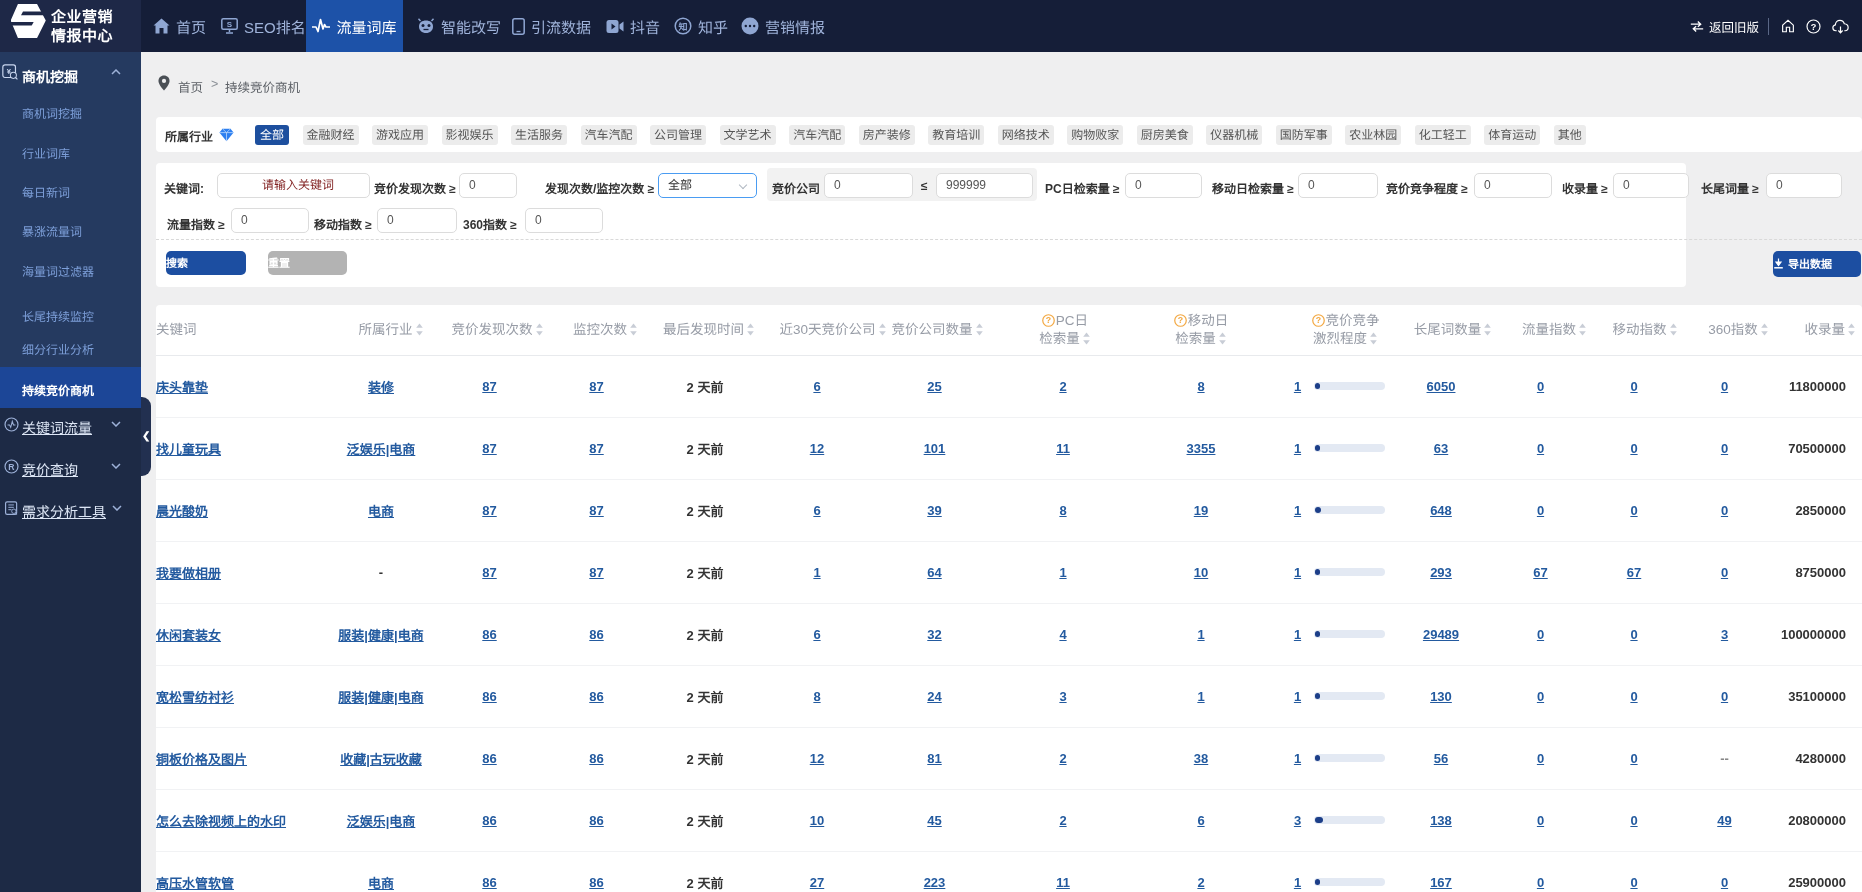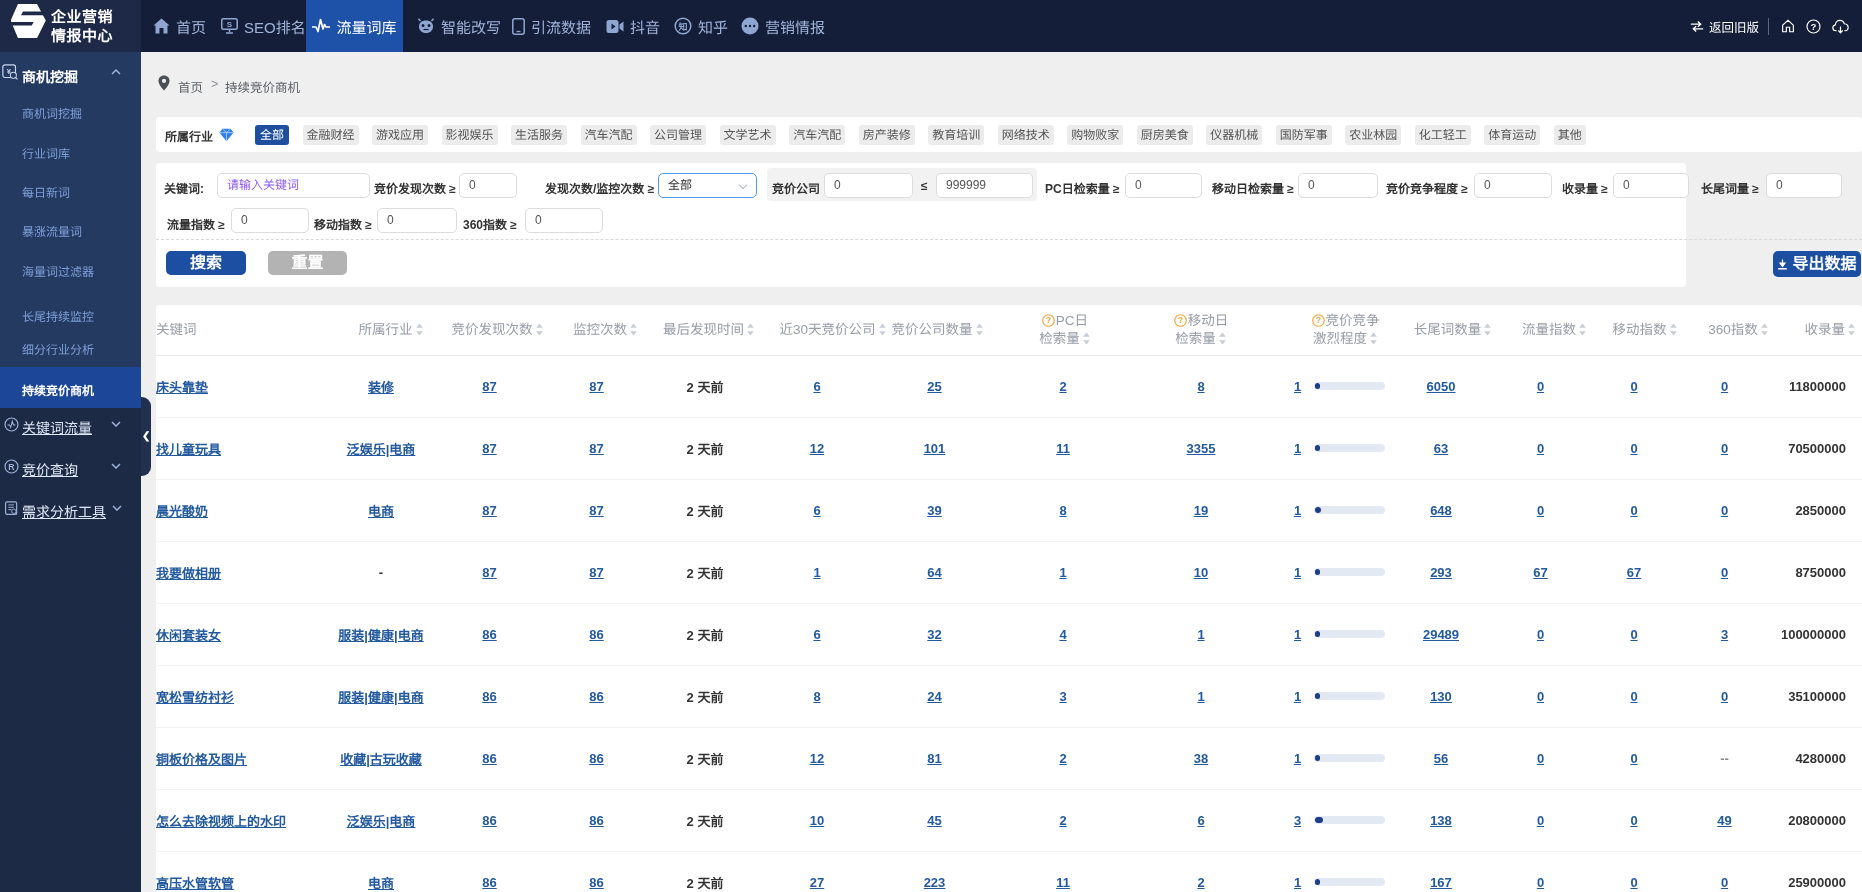--- a/index.html
+++ b/index.html
@@ -32,26 +32,26 @@
 .crumb .t{position:absolute;top:25px;font-size:12.5px;color:#5c6066;}
 .panel{position:absolute;left:15px;background:#fff;border-radius:4px;}
 .p-tags{top:65px;width:1706px;height:35px;}
 .lbl{font-size:12px;font-weight:bold;color:#333;}
 .tagwrap{position:absolute;left:99px;top:8px;display:flex;gap:13.5px;}
 .tag{display:inline-block;height:20px;line-height:20px;padding:0 4px;background:#ececec;color:#555;font-size:12px;border-radius:3px;}
 .tag.on{background:#1d4f9e;color:#fff;padding:0 5px;}
 .p-form{top:111px;width:1530px;height:124px;}
 .fl{position:absolute;font-size:12px;font-weight:bold;color:#333;white-space:nowrap;}
 .inp{position:absolute;height:25px;border:1px solid #dcdcdc;border-radius:5px;background:#fff;font-size:12px;color:#555;line-height:23px;padding-left:9px;}
-.inp.ph{color:#8b5cf6;}
+.inp.ph{color:#7f1d1d;text-align:center;}
 .graybox{position:absolute;left:611px;top:5px;width:270px;height:33px;background:#f2f2f2;border-radius:4px;}
 .sel{position:absolute;height:25px;border:1px solid #4a9cf2;border-radius:5px;background:#fff;font-size:12px;color:#333;line-height:23px;padding-left:9px;}
 .sel .ar{position:absolute;right:10px;top:8px;width:6px;height:6px;border-right:1.5px solid #b0b8c2;border-bottom:1.5px solid #b0b8c2;transform:rotate(45deg);}
 .dash{position:absolute;left:0px;top:76px;width:1706px;border-top:1px dashed #d9d9d9;}
-.btn{position:absolute;top:88px;height:24px;border-radius:5px;color:#fff;font-size:16px;font-weight:bold;text-align:center;line-height:24px;}
+.btn{position:absolute;top:88px;height:24px;border-radius:5px;color:#fff;font-size:11px;font-weight:bold;text-align:left;line-height:24px;}
 .p-table{top:253px;width:1706px;height:587px;border-radius:4px 4px 0 0;overflow:hidden;}
 table{border-collapse:collapse;table-layout:fixed;width:1706px;}
 th{height:50px;font-size:13.5px;font-weight:400;color:#979ca6;text-align:center;vertical-align:middle;border-bottom:1px solid #e8eaed;line-height:18px;white-space:nowrap;}
 td{height:62px;text-align:center;vertical-align:middle;border-bottom:1px solid #f1f2f4;font-size:13px;}
 td.kw,th.kw{text-align:left;padding-left:0;}
 td.incl{text-align:right;padding-right:16px;}
 th.incl{text-align:right;padding-right:6px;}
 .lk{color:#235a9f;font-weight:bold;text-decoration:underline;cursor:pointer;}
 .dk{color:#333;font-weight:bold;}
 .gy{color:#888;font-weight:bold;}

